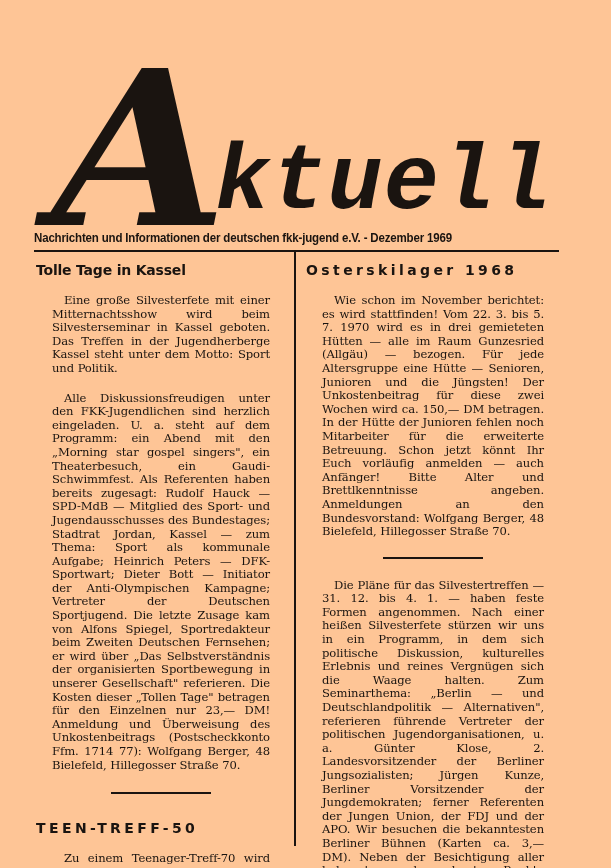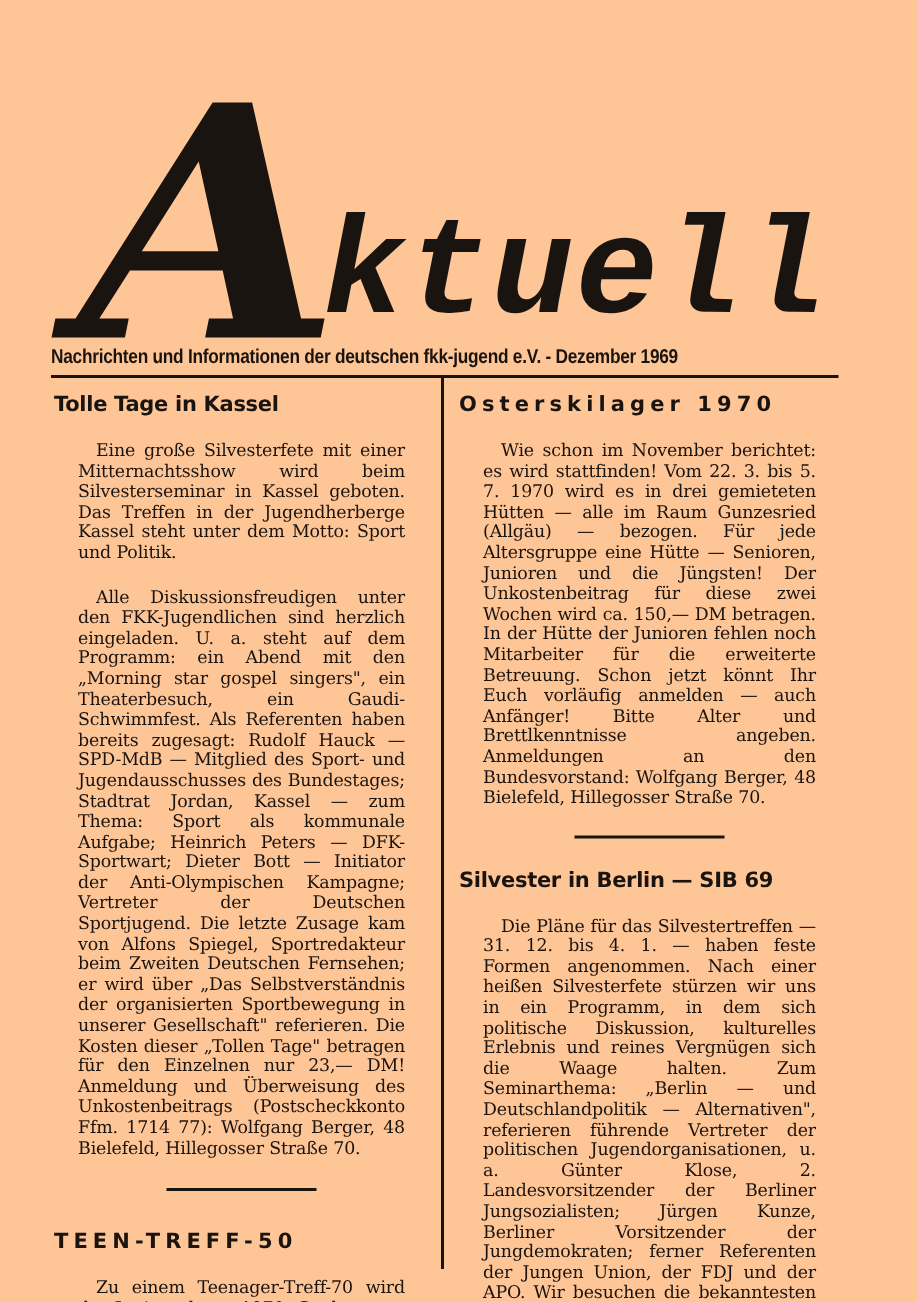--- a/index.html
+++ b/index.html
@@ -38,22 +38,21 @@
   </article>
   <div class="sep"></div>
   <article>
     <h2 class="spaced">TEEN-TREFF-50</h2>
     <p>Zu einem Teenager-Treff-70 wird das Juniorenlager 1970. Geplant war dieses Treffen, das in der Zeit vom 26. 7. bis 8. 8. 1970 stattfinden wird, für Göttingen. Jetzt mußte kurzfristig umdisponiert werden und die herrliche Metropole am Rande des Schwarzwalds — Karlsruhe — steht auf dem Plan. Der Bundesvorstand hat inzwischen einen Mitarbeiterstab gefunden, der für ein nicht (allzu) autoritäres Treffen und ein riesiges Programm sorgen wird.</p>
   </article>
 </div>
 
 <div class="col col-right">
   <article>
-    <h2 class="spaced">Osterskilager 1970</h2>
+    <h2 class="spaced">Osterskilager 1968</h2>
     <p>Wie schon im November berichtet: es wird stattfinden! Vom 22. 3. bis 5. 7. 1970 wird es in drei gemieteten Hütten — alle im Raum Gunzesried (Allgäu) — bezogen. Für jede Altersgruppe eine Hütte — Senioren, Junioren und die Jüngsten! Der Unkostenbeitrag für diese zwei Wochen wird ca. 150,— DM betragen. In der Hütte der Junioren fehlen noch Mitarbeiter für die erweiterte Betreuung. Schon jetzt könnt Ihr Euch vorläufig anmelden — auch Anfänger! Bitte Alter und Brettlkenntnisse angeben. Anmeldungen an den Bundesvorstand: Wolfgang Berger, 48 Bielefeld, Hillegosser Straße 70.</p>
   </article>
   <div class="sep sep-right"></div>
   <article>
-    <h2>Silvester in Berlin — SIB 69</h2>
     <p>Die Pläne für das Silvestertreffen — 31. 12. bis 4. 1. — haben feste Formen angenommen. Nach einer heißen Silvesterfete stürzen wir uns in ein Programm, in dem sich politische Diskussion, kulturelles Erlebnis und reines Vergnügen sich die Waage halten. Zum Seminarthema: „Berlin — und Deutschlandpolitik — Alternativen", referieren führende Vertreter der politischen Jugendorganisationen, u. a. Günter Klose, 2. Landesvorsitzender der Berliner Jungsozialisten; Jürgen Kunze, Berliner Vorsitzender der Jungdemokraten; ferner Referenten der Jungen Union, der FDJ und der APO. Wir besuchen die bekanntesten Berliner Bühnen (Karten ca. 3,— DM). Neben der Besichtigung aller bekannten und markanten Punkte Berlins besuchen wir auch berühmt-berüchtigte Beat- und Folkloreschuppen.</p>
     <p>Das Alter der Teilnehmer sollte zwischen 16 und 21 Jahren liegen. Der Anmeldeschluß wurde verlängert und läuft noch. Anmeldungen und Auskunft bei Peter Jagdt, 1 Berlin 47, Pintschallee 12.</p>
   </article>
 </div>
 
 </body></html>

